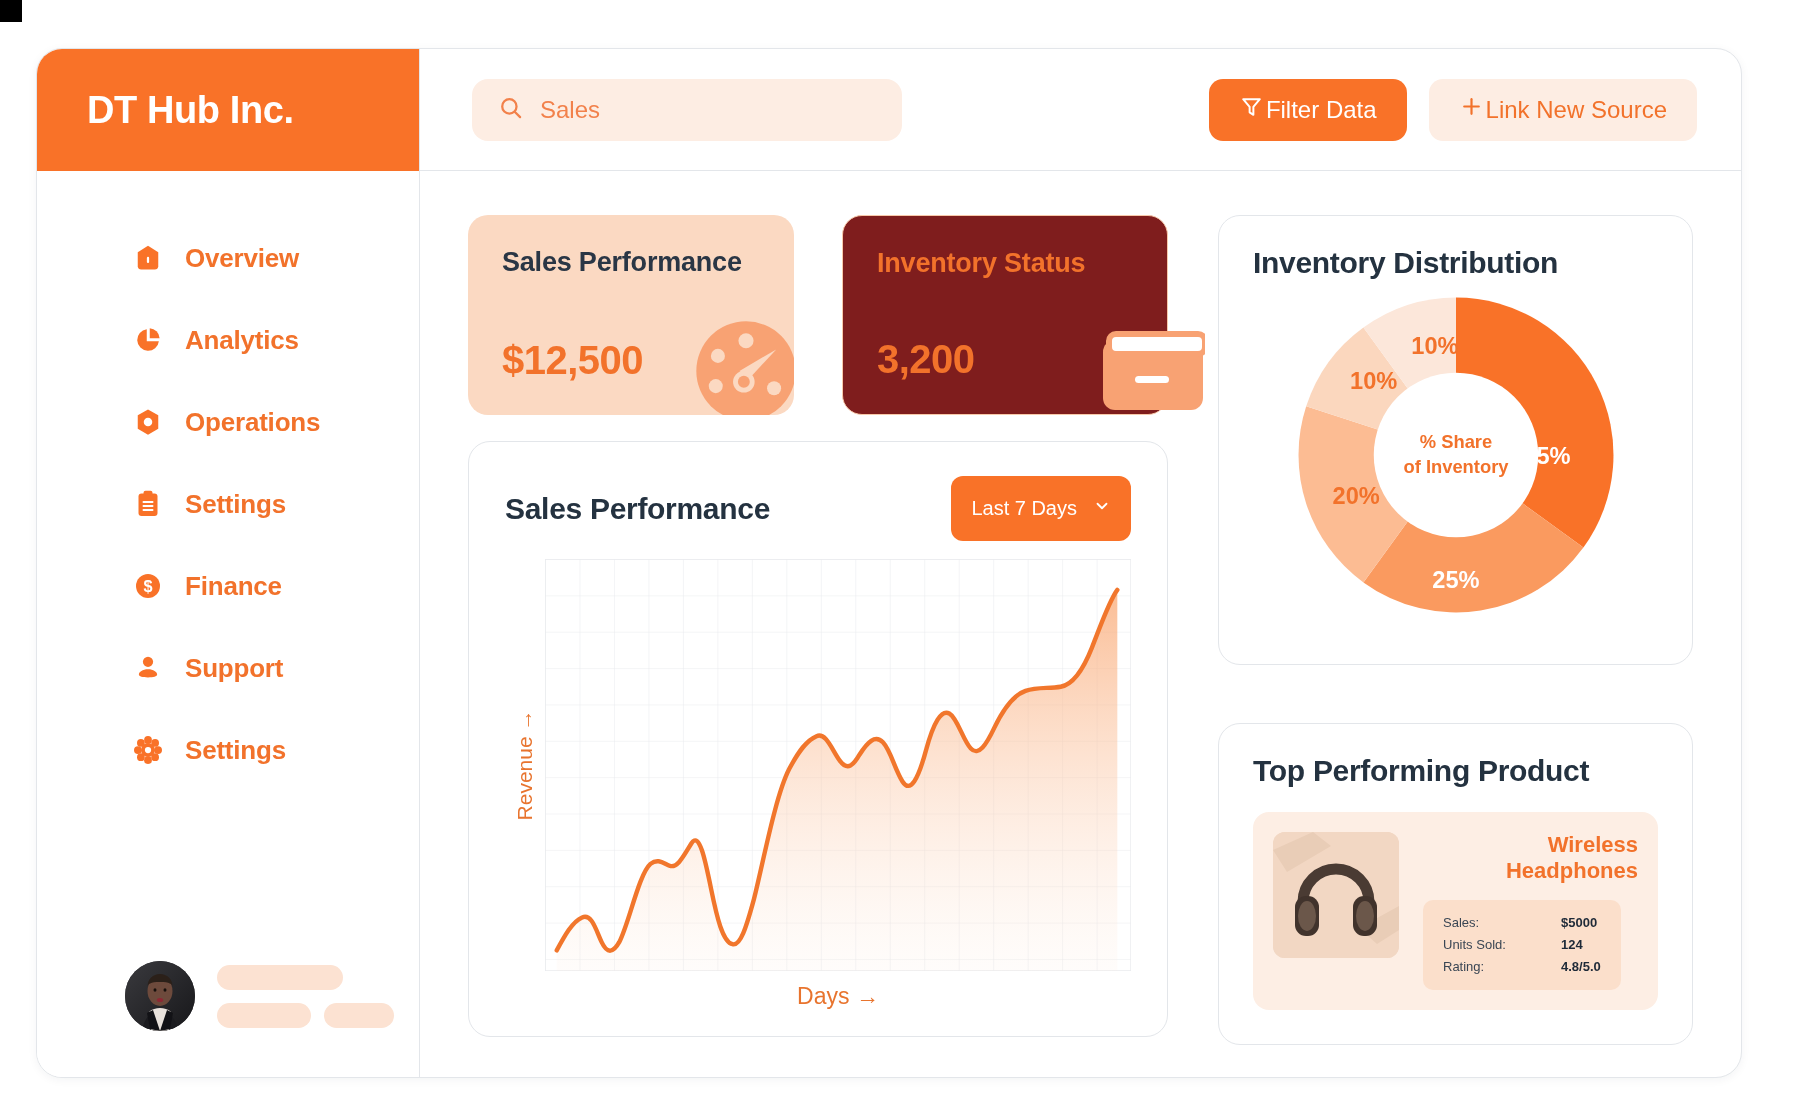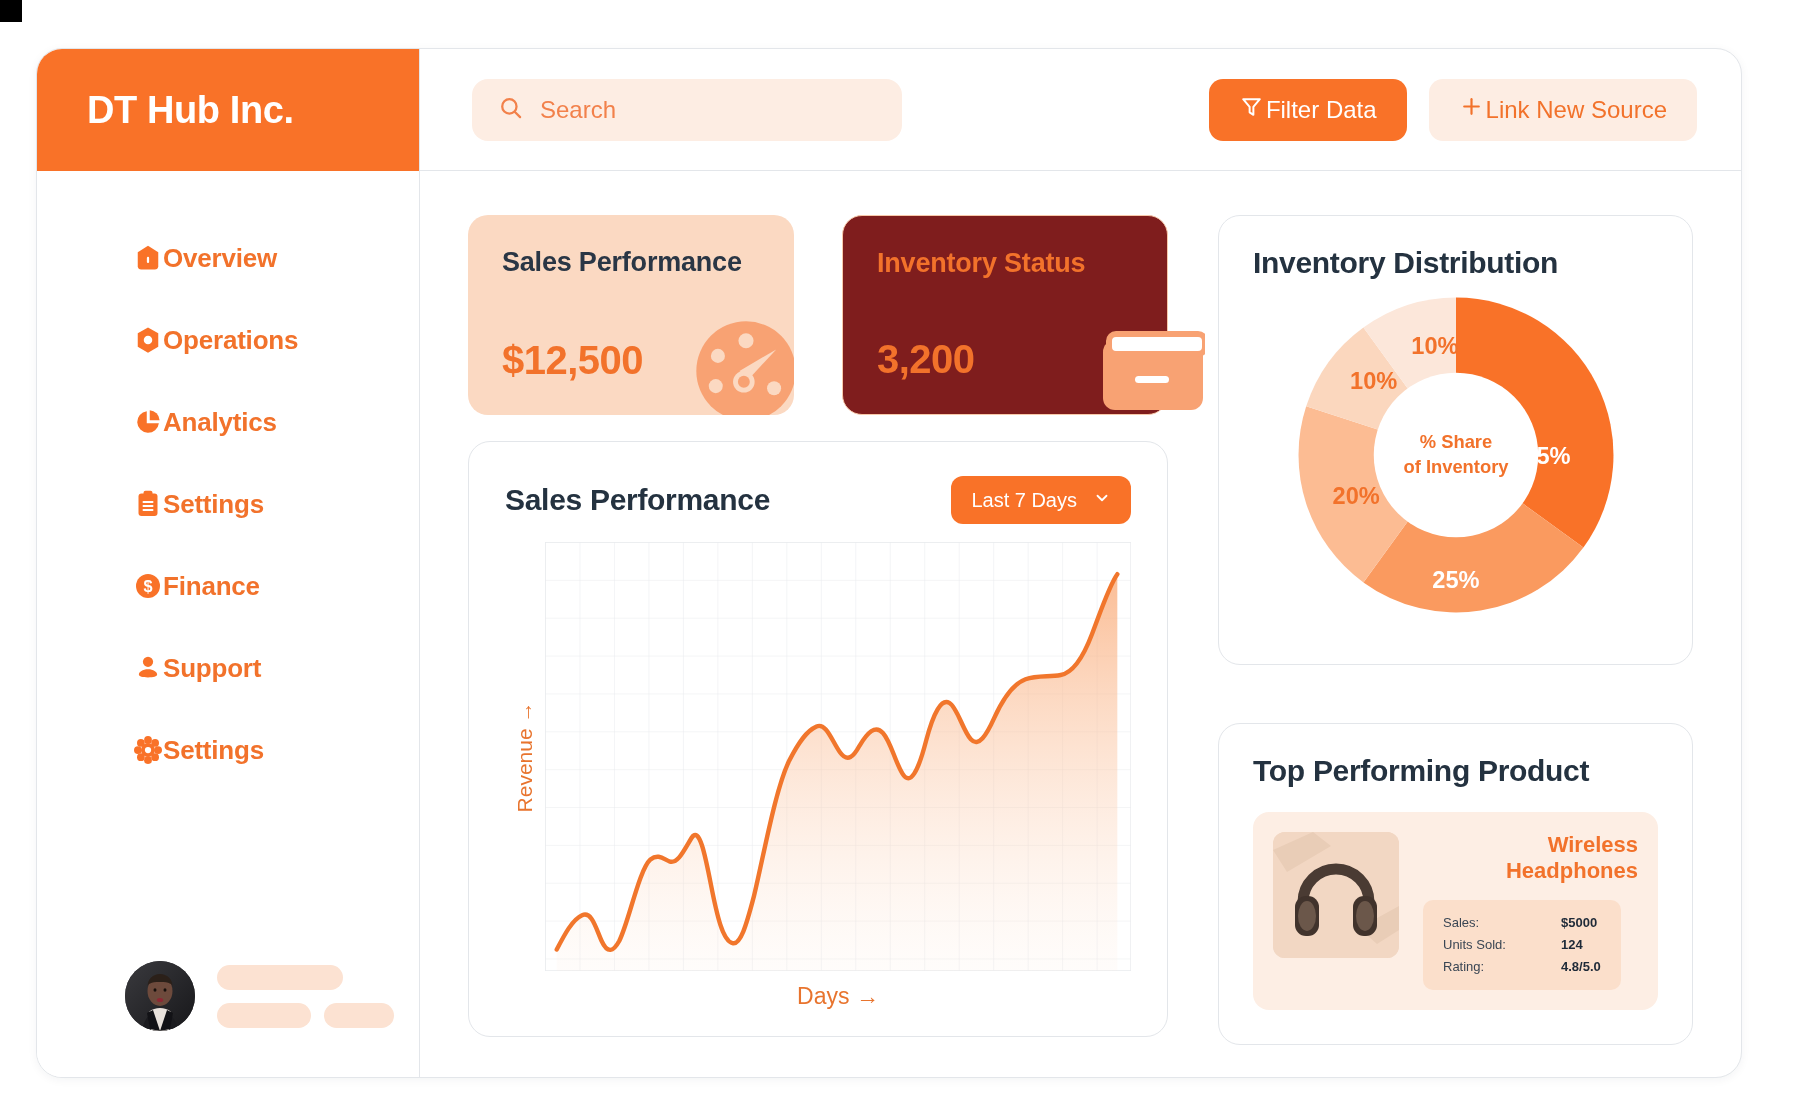--- a/index.html
+++ b/index.html
@@ -44,20 +44,21 @@
     display: flex; align-items: center;
     padding-left: 50px;
   }
   .brand-title {
     color: #fff; font-size: 38px; font-weight: 700;
     letter-spacing: -0.4px;
   }
   .nav { padding: 46px 0 0 0; flex: 1 1 auto; }
   .nav-item {
     display: flex; align-items: center;
+    gap: 22px;
     padding: 0 0 0 96px;
     height: 82px;
     cursor: pointer;
   }
   .nav-label {
     font-size: 26px; font-weight: 600; color: #F2722B;
     letter-spacing: -0.2px;
   }
   .nav-icon { width: 30px; height: 30px; flex: none;
     display:flex; align-items:center; justify-content:center; }
@@ -131,21 +132,21 @@
   .stat-deco { position:absolute; pointer-events:none; }
 
   .card {
     background:#fff; border: 1.5px solid #e3e6ea; border-radius: 22px;
   }
   .chart-card { flex: 1 1 auto; padding: 34px 36px 22px 36px; display:flex; flex-direction:column; min-height:0;}
   .chart-head { display:flex; align-items:center; justify-content: space-between; }
   .chart-title { font-size: 30px; font-weight: 700; color:#243240; letter-spacing:-.3px; }
   .dropdown {
     background:#F97228; color:#fff; border-radius: 12px;
-    height: 48px; padding: 0 20px; display:flex; align-items:center; gap:16px;
+    height: 65px; padding: 0 20px; display:flex; align-items:center; gap:16px;
     font-size: 20px; cursor:pointer;
   }
   .plot-wrap { flex:1 1 auto; display:flex; align-items:stretch; min-height:0; padding-top: 18px;}
   .y-label {
     width: 40px; flex:none; display:flex; align-items:center; justify-content:center;
   }
   .y-label span {
     transform: rotate(-90deg); white-space: nowrap;
     color:#E8742E; font-size: 21px; font-weight:500;
   }
@@ -198,35 +199,35 @@
               <path fill="#F97228" d="M12 2.2 3.8 7.4v11.1c0 1.5 1.2 2.7 2.7 2.7h11c1.5 0 2.7-1.2 2.7-2.7V7.4L12 2.2z"></path>
               <rect x="11.1" y="11" width="1.8" height="5" rx=".9" fill="#fff"></rect>
             </svg>
         </span>
         <span class="nav-label">Overview</span>
       </div>
 
       <div class="nav-item">
         <span class="nav-icon">
           <svg width="30" height="30" viewBox="0 0 24 24">
+              <path fill="#F97228" d="M11 3.3A8.7 8.7 0 1 0 20.7 13H11V3.3z"></path>
+              <path fill="#F97228" d="M13.4 2.6v7.9h7.9a8.6 8.6 0 0 0-7.9-7.9z"></path>
+            </svg>
+        </span>
+        <span class="nav-label">Analytics</span>
+      </div>
+
+      <div class="nav-item">
+        <span class="nav-icon">
+          <svg width="30" height="30" viewBox="0 0 24 24">
               <path fill="#F97228" d="M12 1.9 20.2 6.6v10.8L12 22.1 3.8 17.4V6.6L12 1.9z"></path>
               <circle cx="12" cy="12" r="3.4" fill="#fff"></circle>
             </svg>
         </span>
         <span class="nav-label">Operations</span>
-      </div>
-
-      <div class="nav-item">
-        <span class="nav-icon">
-          <svg width="30" height="30" viewBox="0 0 24 24">
-              <path fill="#F97228" d="M11 3.3A8.7 8.7 0 1 0 20.7 13H11V3.3z"></path>
-              <path fill="#F97228" d="M13.4 2.6v7.9h7.9a8.6 8.6 0 0 0-7.9-7.9z"></path>
-            </svg>
-        </span>
-        <span class="nav-label">Analytics</span>
       </div>
 
       <div class="nav-item">
         <span class="nav-icon">
           <svg width="30" height="30" viewBox="0 0 24 24">
             <rect x="4.4" y="3.6" width="15.2" height="18" rx="2.4" fill="#F97228"></rect>
             <rect x="8.4" y="1.4" width="7.2" height="4.2" rx="1.6" fill="#F97228"></rect>
             <rect x="7.6" y="9.6" width="8.8" height="1.5" rx=".75" fill="#fff"></rect>
             <rect x="7.6" y="12.8" width="8.8" height="1.5" rx=".75" fill="#fff"></rect>
             <rect x="7.6" y="16" width="8.8" height="1.5" rx=".75" fill="#fff"></rect>
@@ -311,21 +312,21 @@
   <section class="main">
 
     <header class="topbar">
       <div class="search">
         <span>
           <svg width="26" height="26" viewBox="0 0 24 24" fill="none" stroke="#F2814B" stroke-width="2.1">
             <circle cx="10.5" cy="10.5" r="6.6"></circle>
               <line x1="15.4" y1="15.4" x2="20.4" y2="20.4" stroke-linecap="round"></line>
           </svg>
         </span>
-        <span class="search-text">Search</span>
+        <span class="search-text">Sales</span>
       </div>
 
       <div class="spacer"></div>
 
       <div class="btn btn-primary">
         <span>
           <svg width="25" height="25" viewBox="0 0 24 24" fill="none" stroke="#fff" stroke-width="1.9" stroke-linejoin="round" stroke-linecap="round">
             <path d="M4 5h16l-6.2 7.4V20l-3.6-2.4v-5.2z"></path>
           </svg>
         </span>

